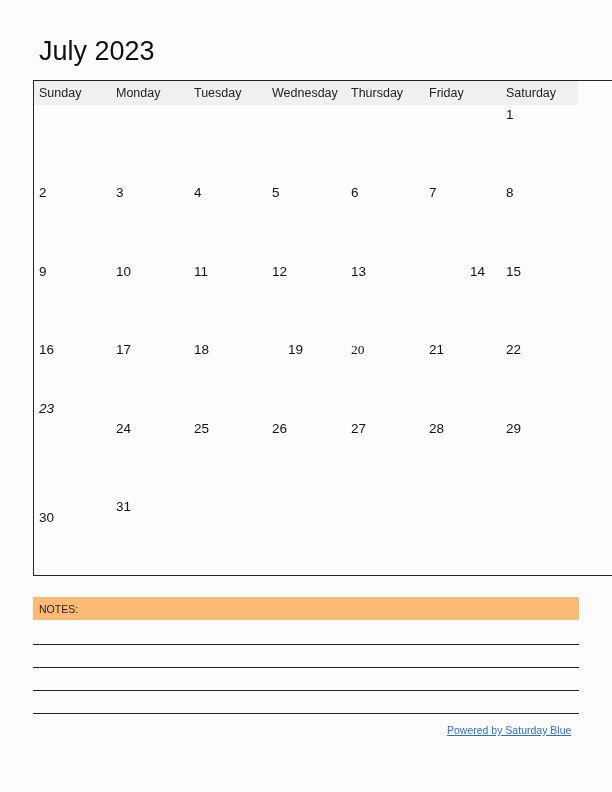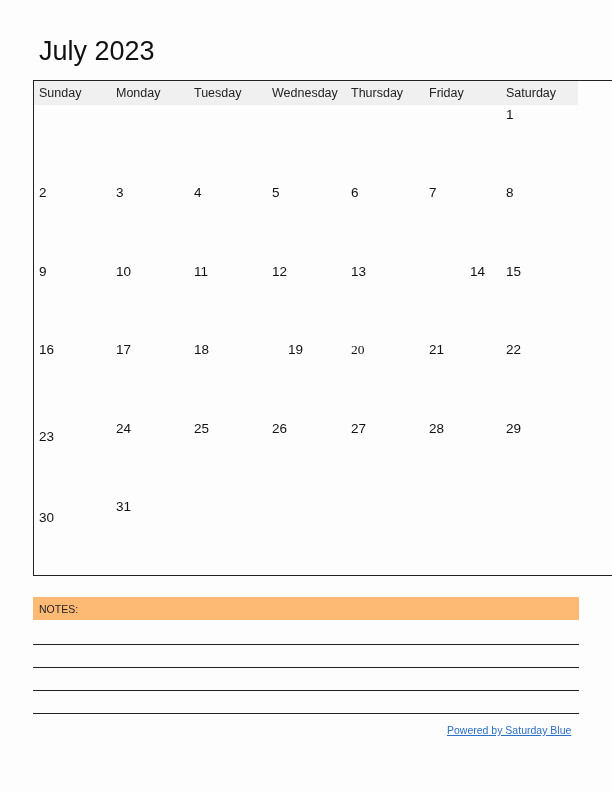--- a/index.html
+++ b/index.html
@@ -45,21 +45,21 @@
       <span class="daynum" style="left: 317px; top: 183px;">13</span>
       <span class="daynum" style="left: 395px; top: 183px; margin-left: 41px;">14</span>
       <span class="daynum" style="left: 472px; top: 183px;">15</span>
       <span class="daynum" style="left: 5px; top: 261px;">16</span>
       <span class="daynum" style="left: 82px; top: 261px;">17</span>
       <span class="daynum" style="left: 160px; top: 261px;">18</span>
       <span class="daynum" style="left: 254px; top: 261px;">19</span>
       <span class="daynum" style="left: 317px; top: 261px; font-family: Liberation Serif, serif;">20</span>
       <span class="daynum" style="left: 395px; top: 261px;">21</span>
       <span class="daynum" style="left: 472px; top: 261px;">22</span>
-      <span class="daynum" style="left: 5px; top: 348px;">23</span>
+      <span class="daynum" style="left: 5px; top: 320px; font-style: italic;">23</span>
       <span class="daynum" style="left: 82px; top: 340px;">24</span>
       <span class="daynum" style="left: 160px; top: 340px;">25</span>
       <span class="daynum" style="left: 238px; top: 340px;">26</span>
       <span class="daynum" style="left: 317px; top: 340px;">27</span>
       <span class="daynum" style="left: 395px; top: 340px;">28</span>
       <span class="daynum" style="left: 472px; top: 340px;">29</span>
       <span class="daynum" style="left: 5px; top: 418px; margin-top: 11px;">30</span>
       <span class="daynum" style="left: 82px; top: 418px;">31</span>
     </div>
 </div>

